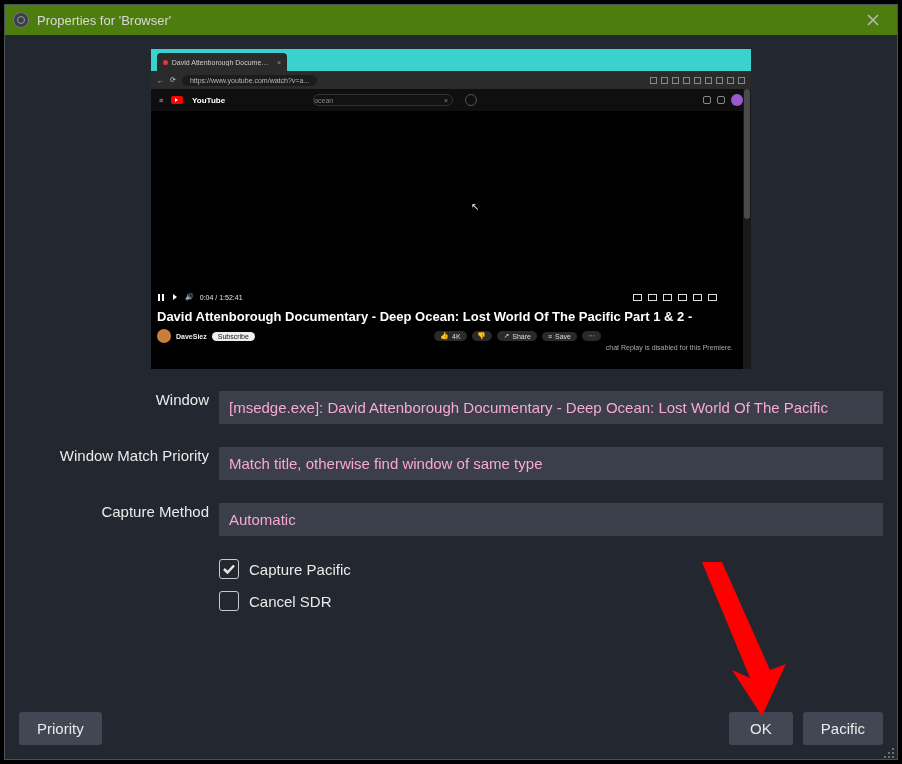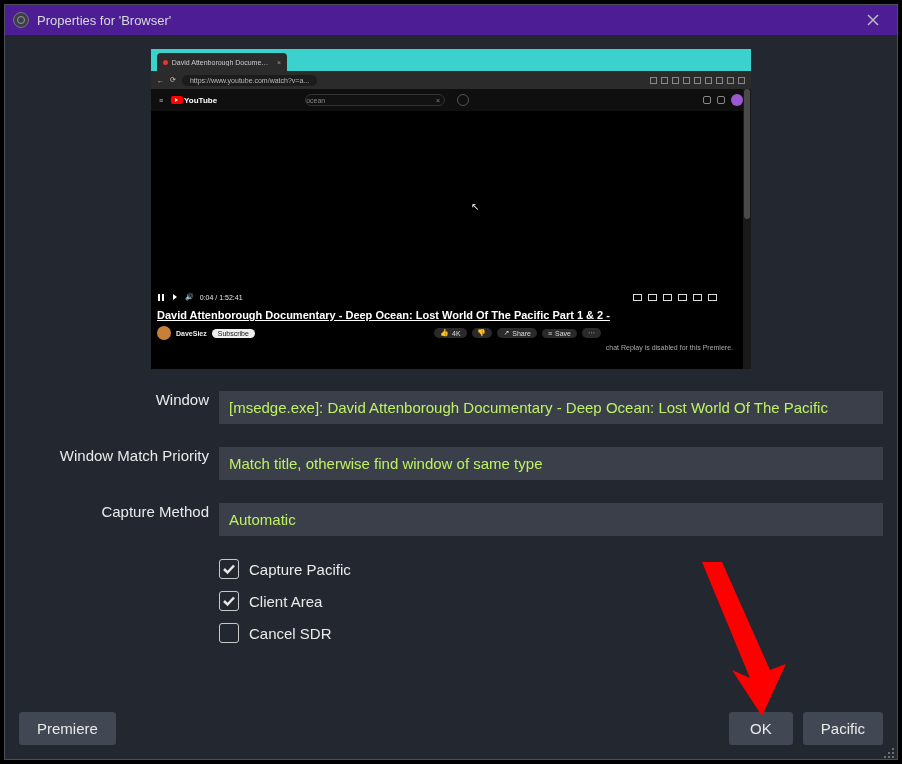--- a/index.html
+++ b/index.html
@@ -13,21 +13,21 @@
     border: 1px solid #4a4f5a;
     display: flex;
     flex-direction: column;
     color: #e6e6e6;
   }
   .titlebar {
     height: 30px;
     display: flex;
     align-items: center;
     padding: 0 8px;
-    background: #4c1d95;
+    background: #4d7c0f;
   }
   .titlebar .app-icon {
     width: 16px; height: 16px;
     border-radius: 50%;
     background: #3a3f4a;
     border: 1px solid #777;
     position: relative;
     margin-right: 8px;
     flex: 0 0 auto;
   }
@@ -87,21 +87,21 @@
     border-radius:8px;
     padding:2px 8px;
     color:#bbb;
     font-size:7px;
   }
   .edge-url .icons{ margin-left:auto; display:flex; gap:4px;}
   .edge-url .icons span{width:7px;height:7px;border:1px solid #888;}
   .yt-bar{
     height:22px; background:#0f0f0f; display:flex; align-items:center; gap:8px; padding:0 8px;
   }
-  .yt-logo{ display:flex; align-items:center; gap:1px; }
+  .yt-logo{ display:flex; align-items:center; gap:9px; }
   .yt-logo .play{width:12px;height:8px;background:#f00;border-radius:2px;position:relative;}
   .yt-logo .play::after{content:"";position:absolute;left:4px;top:1.5px;border-left:3px solid #fff;border-top:2.5px solid transparent;border-bottom:2.5px solid transparent;}
   .yt-logo .yt{color:#fff;font-weight:600;font-size:8px;}
   .yt-search{
     width:140px;height:12px;background:#121212;border:1px solid #333;border-radius:9px;
     margin-left:80px;
     display:flex;align-items:center;justify-content:center;color:#888;font-size:7px;
   }
   .yt-right{margin-left:auto;display:flex;gap:6px;align-items:center;}
   .yt-right span{width:8px;height:8px;border:1px solid #888;border-radius:2px;}
@@ -110,21 +110,21 @@
   .cursor{position:absolute;left:320px;top:90px;color:#fff;font-size:10px;}
   .ctrl-bar{position:absolute;left:0;right:28px;height:20px;top:238px;display:flex;align-items:center;gap:6px;padding:0 6px;color:#e6e6e6;font-size:7px;}
   .ctrl-bar .ic{width:8px;height:8px;display:flex;align-items:center;justify-content:center;}
   .ctrl-bar .ic.pause::before{content:"";width:2px;height:7px;border-left:2px solid #fff;border-right:2px solid #fff;}
   .ctrl-bar .ic.next::before{content:"";border-left:4px solid #fff;border-top:3px solid transparent;border-bottom:3px solid transparent;}
   .ctrl-bar .right{margin-left:auto;display:flex;gap:6px;}
   .ctrl-bar .right span{width:9px;height:7px;border:1px solid #ddd;}
   .meta{
     position:absolute; left:6px; top:260px; right:150px;
   }
-  .meta .line{color:#fff;font-size:11px;font-weight:600;white-space:nowrap;text-decoration:underline;}
+  .meta .line{color:#fff;font-size:13px;font-weight:600;white-space:nowrap;}
   .meta-row{display:flex;align-items:center;gap:5px;margin-top:5px;}
   .meta-row .av{width:14px;height:14px;border-radius:50%;background:#c97f3a;}
   .meta-row .nm{color:#eee;font-size:7px;font-weight:600;}
   .meta-row .sub{background:#eee;color:#111;border-radius:8px;padding:1px 6px;font-size:7px;}
   .meta-row .chip{background:#2a2a2a;color:#ddd;border-radius:8px;padding:1px 6px;font-size:7px;display:flex;gap:3px;align-items:center;}
   .chat-note{position:absolute;right:18px;top:295px;color:#aaa;font-size:7px;}
   .scroll-stub{position:absolute;right:0;top:40px;bottom:0;width:8px;background:#1a1a1a;}
   .scroll-stub::before{content:"";position:absolute;right:1px;top:0;width:6px;height:130px;background:#4a4a4a;border-radius:3px;}
 
   
@@ -141,21 +141,21 @@
     flex:1;
   }
   .select {
     height: 33px;
     width: 100%;
     background: #3a3f4a;
     border: none;
     padding: 0 10px;
     display:flex; align-items:center;
     font-size: 15px;
-    color: #bef264;
+    color: #f9a8d4;
     white-space: nowrap;
     overflow:hidden;
     cursor:pointer;
   }
   .chk-row {
     display:flex; align-items:center; gap:10px; margin-bottom:12px; margin-left:200px;
     font-size:15px; color:#eaeaea;
     cursor:pointer;
   }
   .chk {
@@ -327,40 +327,32 @@
 
       <div class="chk-row">
         <span class="chk checked">
           <svg viewBox="0 0 14 14">
               <path d="M2 7 L5.5 10.5 L12 3.5"></path>
             </svg>
         </span>
         <span>Capture Pacific</span>
       </div>
 
-      <div class="chk-row">
-        <span class="chk checked">
-          <svg viewBox="0 0 14 14">
-              <path d="M2 7 L5.5 10.5 L12 3.5"></path>
-            </svg>
-        </span>
-        <span>Client Area</span>
-      </div>
 
       <div class="chk-row">
         <span class="chk">
           
         </span>
         <span>Cancel SDR</span>
       </div>
 
     </div>
 
     <div class="footer">
-      <button class="btn">Premiere</button>
+      <button class="btn">Priority</button>
       <div class="spacer"></div>
       <button class="btn">OK</button>
       <button class="btn">Pacific</button>
     </div>
 
   </div>
 
   <div class="resize-grip">
     <svg viewBox="0 0 12 12">
         <g fill="#888">

